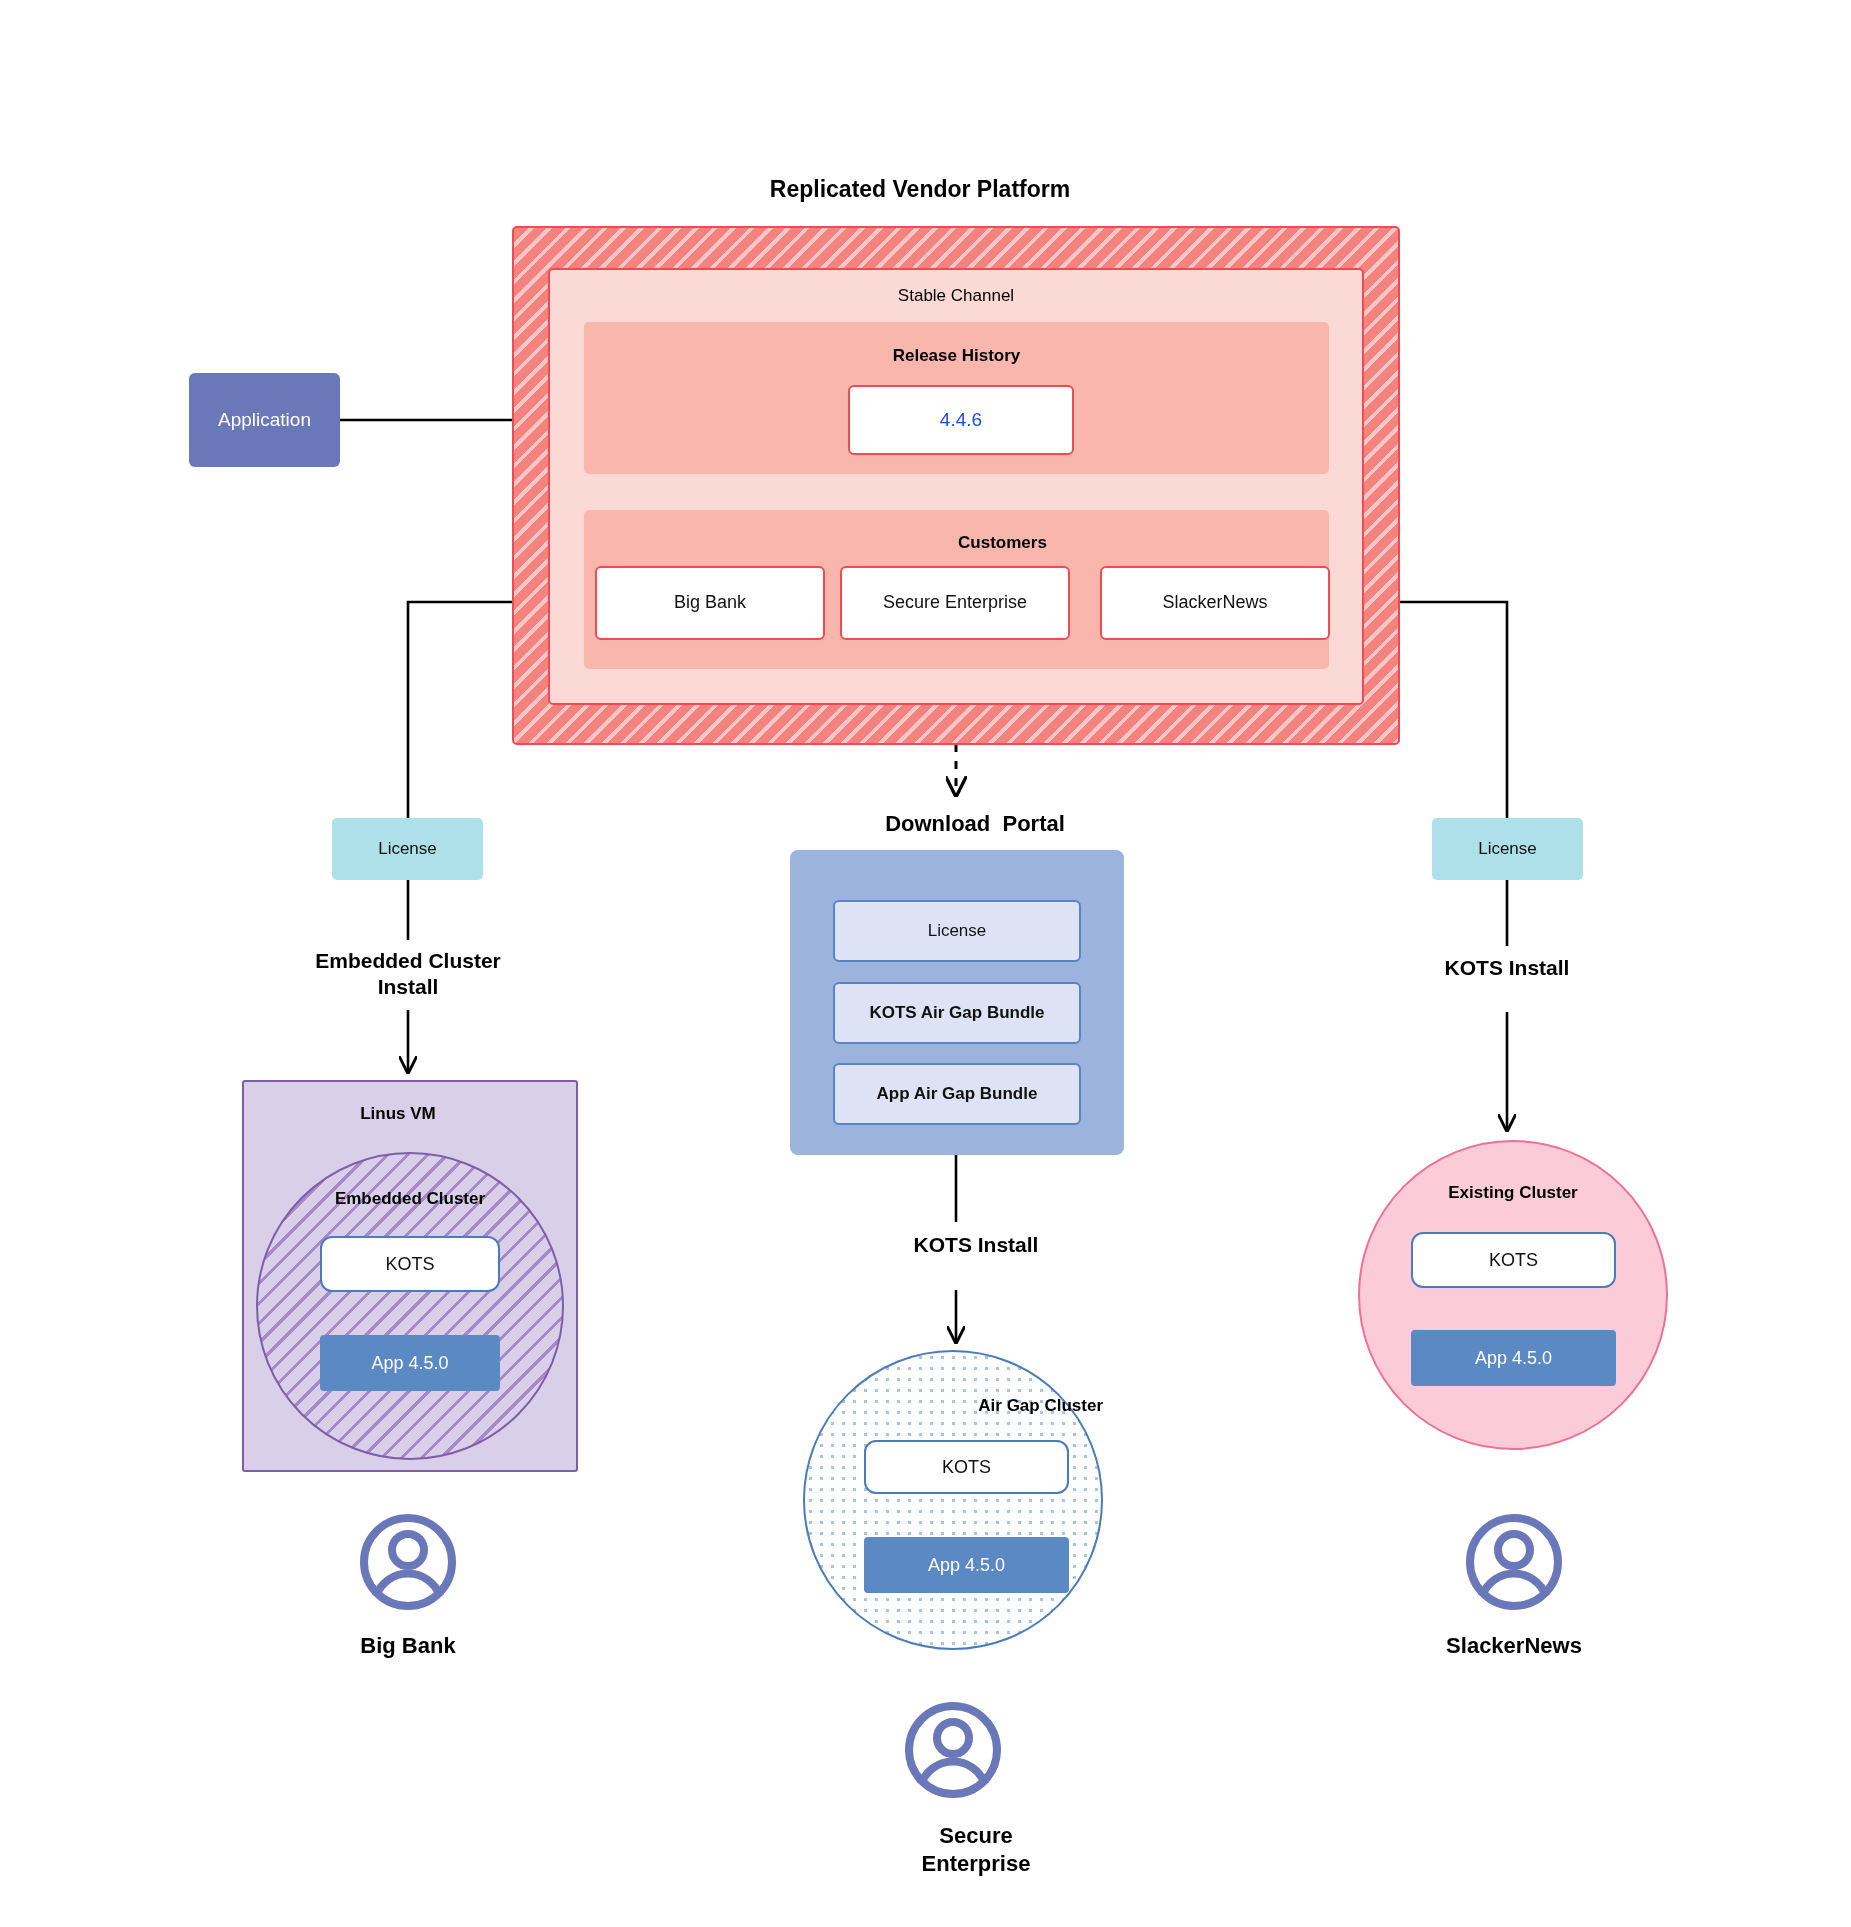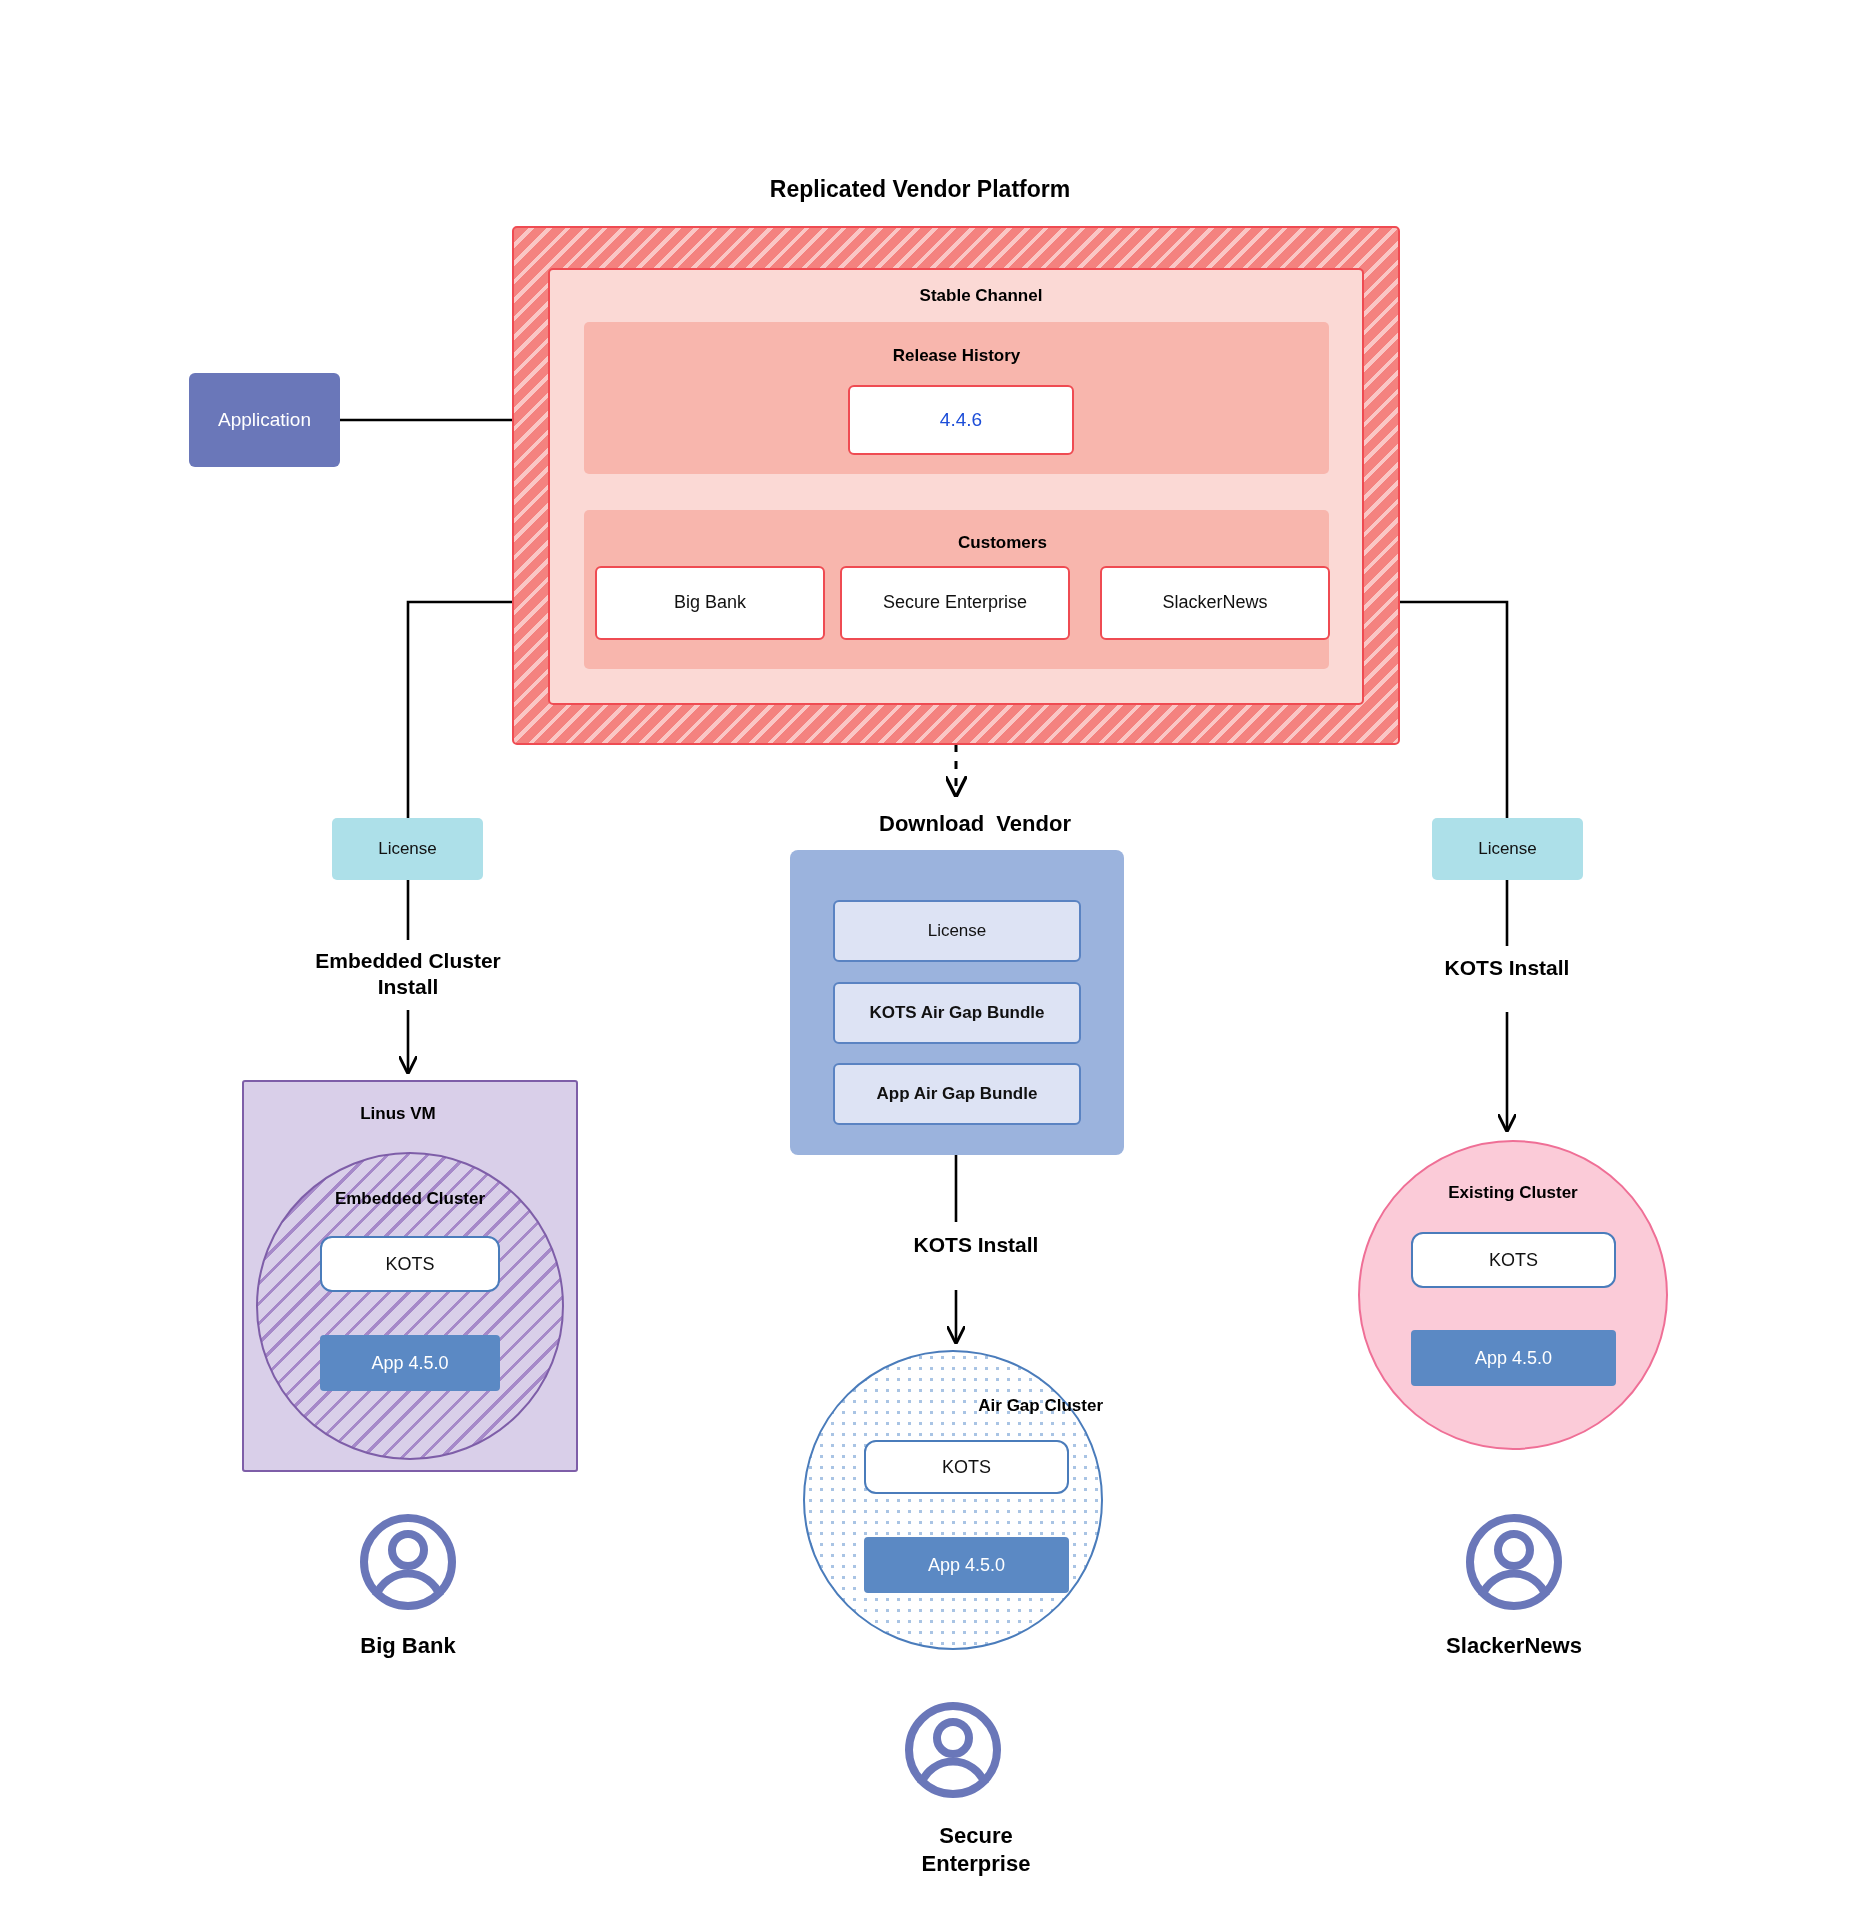--- a/index.html
+++ b/index.html
@@ -48,21 +48,21 @@
 
   
   #stable-channel {
     left: 548px; top: 268px; width: 816px; height: 437px;
     background: #fbd9d5;
     border: 2px solid #ef4b52;
     border-radius: 5px;
   }
   #stable-channel-title {
     left: 548px; top: 285px; width: 816px;
-    font-size: 17px; font-weight: 700; color: #000; margin-left: 25px;
+    font-size: 17px; font-weight: 400; color: #000;
   }
 
   
   #release-history {
     left: 584px; top: 322px; width: 745px; height: 152px;
     background: #f8b6ad;
     border-radius: 5px;
   }
   #release-history-title {
     left: 584px; top: 345px; width: 745px;
@@ -320,21 +320,21 @@
   <div class="abs" id="application-node">Application</div>
 
   <div class="abs license-chip" id="license-left">License</div>
   <div class="abs license-chip" id="license-right">License</div>
 
   <div class="abs lbl install-caption" id="caption-embedded">Embedded Cluster
 Install</div>
   <div class="abs lbl install-caption" id="caption-kots-right">KOTS Install</div>
   <div class="abs lbl install-caption" id="caption-kots-center">KOTS Install</div>
 
-  <div class="abs lbl" id="download-portal-title">Download  Vendor</div>
+  <div class="abs lbl" id="download-portal-title">Download  Portal</div>
   <div class="abs" id="download-portal"></div>
   <div class="abs portal-item" id="portal-item-0">License</div>
   <div class="abs portal-item" id="portal-item-1">KOTS Air Gap Bundle</div>
   <div class="abs portal-item" id="portal-item-2">App Air Gap Bundle</div>
 
   <div class="abs" id="linus-vm"></div>
   <div class="abs lbl" id="linus-vm-title">Linus VM</div>
   <div class="abs" id="embedded-cluster"></div>
   <div class="abs lbl" id="embedded-cluster-title">Embedded Cluster</div>
   <div class="abs kots-box" id="kots-left">KOTS</div>

